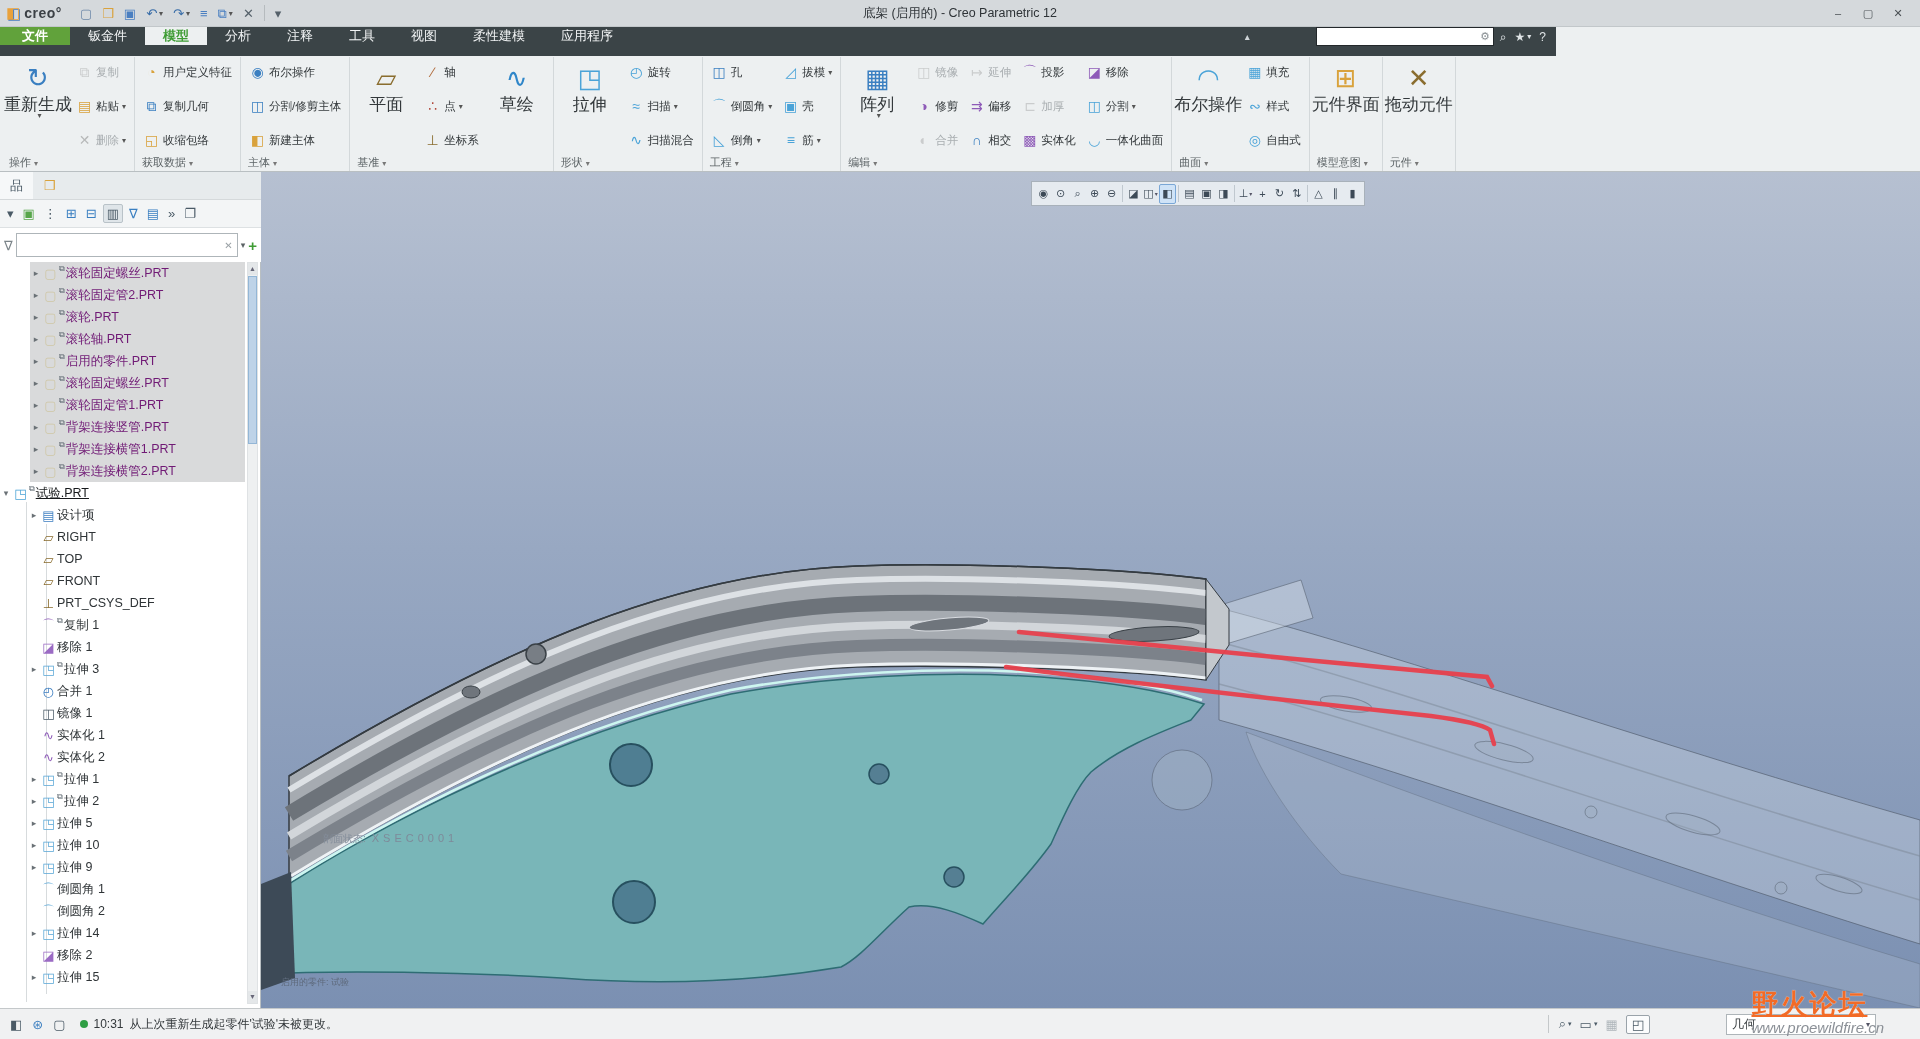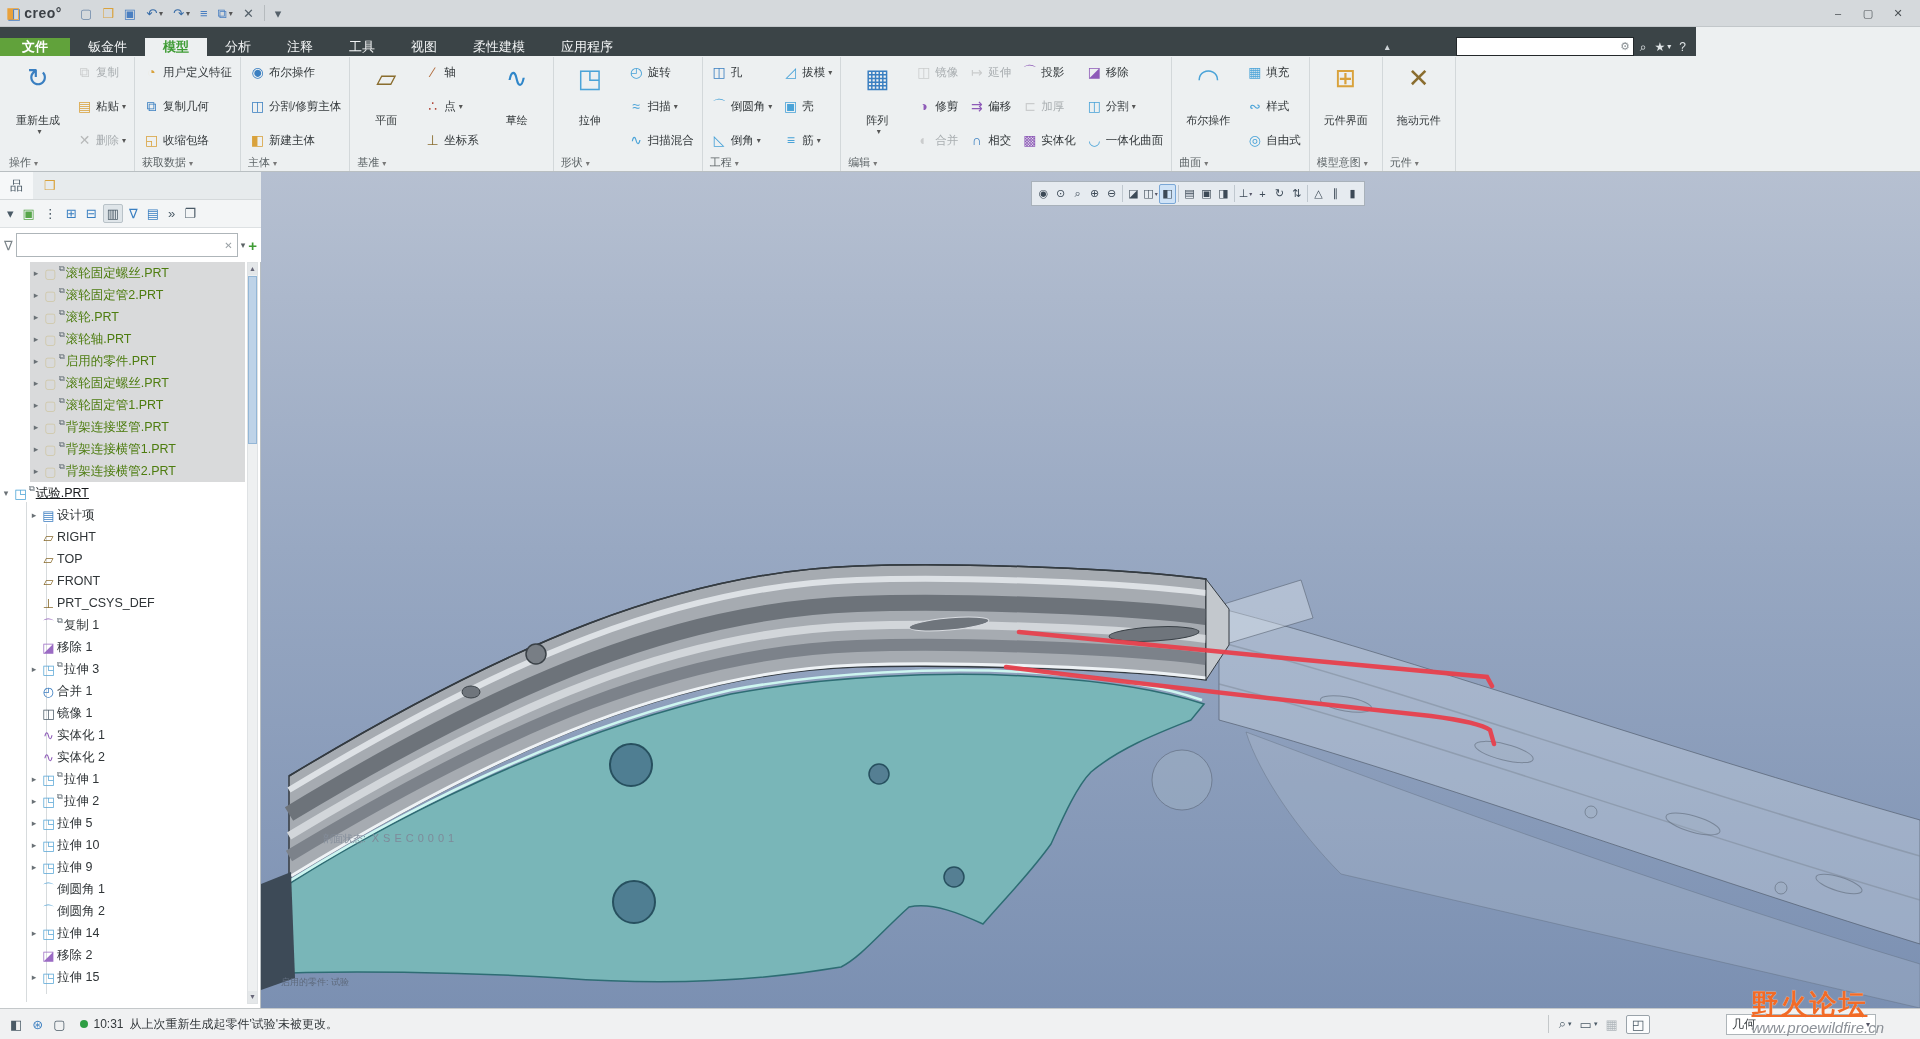--- a/index.html
+++ b/index.html
@@ -15,21 +15,21 @@
   #qat{display:flex;align-items:center;gap:2px;}
   .qbtn{display:flex;align-items:center;padding:2px 4px;border-radius:2px;}
   .qg{font-size:13px;line-height:13px;}
   .qarr{font-size:8px;color:#555;margin-left:2px;}
   .qsep{width:1px;height:16px;background:#b6bbbe;margin:0 4px;}
   #titleText{position:absolute;left:0;right:0;text-align:center;font-size:12.5px;color:#2e3337;pointer-events:none;}
   #winbtns{margin-left:auto;display:flex;gap:14px;padding-right:8px;z-index:2;}
   .winb{font-size:11px;color:#4a5054;width:16px;text-align:center;}
 
   
-  #tabrow{position:absolute;left:0;top:27px;width:1696px;height:29px;background:#3b4447;display:flex;align-items:flex-end;}
+  #tabrow{position:absolute;left:0;top:27px;width:1556px;height:29px;background:#3b4447;display:flex;align-items:flex-start;}
   .tab{padding:0 18px;display:flex;align-items:center;font-size:13px;color:#f2f4f5;}
   .tab.file{background:#61a23b;color:#fff;font-weight:bold;padding:0 22px;}
   .tab.active{background:#edf0f1;color:#3f9c35;font-weight:bold;}
   #tabrow-right{margin-left:auto;display:flex;align-items:center;gap:6px;padding-right:10px;}
   #ribbonCollapse{color:#cfd5d8;font-size:10px;margin-right:60px;}
   #ribbonSearch{width:178px;height:19px;background:#fff;border:1px solid #23282b;display:flex;align-items:center;padding:0 3px;}
   #ribbonSearch input{flex:1;border:0;outline:none;font-size:11px;min-width:0;}
   #ribbonSearch .gear{font-size:11px;color:#8a9094;}
   .trIcon{color:#dfe4e6;font-size:12px;display:flex;align-items:center;gap:2px;}
   .trIcon .sm{font-size:8px;}
@@ -37,21 +37,21 @@
   
   #ribbon{position:absolute;left:0;top:56px;width:1920px;height:116px;background:#edf0f1;
     border-bottom:1px solid #b9bfc2;display:flex;align-items:stretch;padding:1px 2px 0 2px;}
   .rgroup{display:flex;flex-direction:column;border-right:1px solid #d3d8da;padding:1px 5px 0 5px;}
   .rbody{display:flex;align-items:stretch;gap:4px;flex:1;}
   .rlabel{height:17px;text-align:left;font-size:11px;color:#5c6366;white-space:nowrap;padding:1px 2px 0;}
   .rlabel .ga{font-size:8px;color:#777;}
   .rbig{width:62px;display:flex;flex-direction:column;align-items:center;justify-content:flex-start;
     padding-top:5px;border-radius:2px;text-align:center;}
   .rbig .ribig{font-size:26px;line-height:30px;}
-  .rbig .rtext{font-size:11px;color:#33383b;line-height:13px;margin-top:21px;white-space:nowrap;}
+  .rbig .rtext{font-size:17px;color:#33383b;line-height:13px;margin-top:5px;white-space:nowrap;}
   .rstack{display:flex;flex-direction:column;justify-content:space-between;padding:1px 0;}
   .rsmall{display:flex;align-items:center;height:26px;padding:0 3px;border-radius:2px;white-space:nowrap;}
   .rsmall .ricsm{font-size:14px;width:17px;text-align:center;}
   .rsmall .rtext{font-size:11.5px;color:#33383b;margin-left:3px;}
   .rsmall .rarr,.rbig .rarr{font-size:8px;color:#555;margin-left:3px;}
   .dis .rtext{color:#a9aeb1;} .dis .ricsm,.dis .ribig{opacity:.4;filter:grayscale(1);}
 
   
   #nav{position:absolute;left:0;top:172px;width:261px;height:836px;background:#fff;border-right:1px solid #b9bfc2;}
   #navTabs{position:absolute;left:0;top:0;width:261px;height:28px;background:#e7ebed;border-bottom:1px solid #d5d9db;display:flex;}
@@ -68,21 +68,21 @@
   #filterBox .clear{color:#9aa1a5;font-size:10px;}
   #navFilter .fdrop{color:#5c6366;font-size:9px;}
   #navFilter .fadd{color:#3f9c35;font-size:15px;font-weight:bold;}
   #treebox{position:absolute;left:0;top:90px;width:245px;height:746px;overflow:hidden;}
   .guide{position:absolute;width:1px;background:#d7dbdd;}
   .trow{position:relative;display:flex;align-items:center;height:22px;font-size:12.5px;color:#2f3437;}
   .trow .tw{width:12px;text-align:center;font-size:9px;color:#6a7176;}
   .trow .ticon{font-size:13px;width:17px;text-align:center;}
   .trow .tbadge{font-size:8px;color:#55616a;margin-right:1px;position:relative;top:-4px;}
   .trow.sup{background:#d9dadb;margin-left:30px;color:#8e9396;}
-  .trow.sup .tlabel{color:#4d7c0f;}
+  .trow.sup .tlabel{color:#701a75;}
   .trow.sup .ticon{color:#cfc7a6 !important;}
   .trow .indent1{width:28px;}
   .trow.active .tlabel{text-decoration:underline;color:#16191b;}
   #vscroll{position:absolute;right:2px;top:90px;width:11px;height:742px;background:#eef0f1;border:1px solid #dfe2e4;}
   #vscroll .sarr{height:12px;text-align:center;font-size:7px;color:#667;line-height:12px;background:#e4e7e9;}
   #vscroll .thumb{position:absolute;left:0;right:0;top:13px;height:168px;background:#bed3e8;border:1px solid #93b6d6;}
 
   
   #gfx{position:absolute;left:261px;top:172px;width:1659px;height:836px;
     background:linear-gradient(180deg,#b6c0d1 0%,#98a8c2 45%,#7b90b2 100%);overflow:hidden;}
@@ -155,20 +155,21 @@
           <span class="qarr">▾</span>
         </div>
         <div class="qbtn">
           <span class="qg" style="color: rgb(85, 97, 106);">✕</span>
         </div>
         <div class="qsep"></div>
         <div class="qbtn">
           <span class="qg" style="color: rgb(85, 97, 106);">▾</span>
         </div>
       </div>
+    <div id="titleText">底架 (启用的) - Creo Parametric 12</div>
     <div id="winbtns">
         <span class="winb">–</span>
         <span class="winb">▢</span>
         <span class="winb">✕</span>
       </div>
   </div>
 
   <div id="tabrow">
     <div id="tabs" style="display:flex;">
         <div class="tab file">文件</div>

